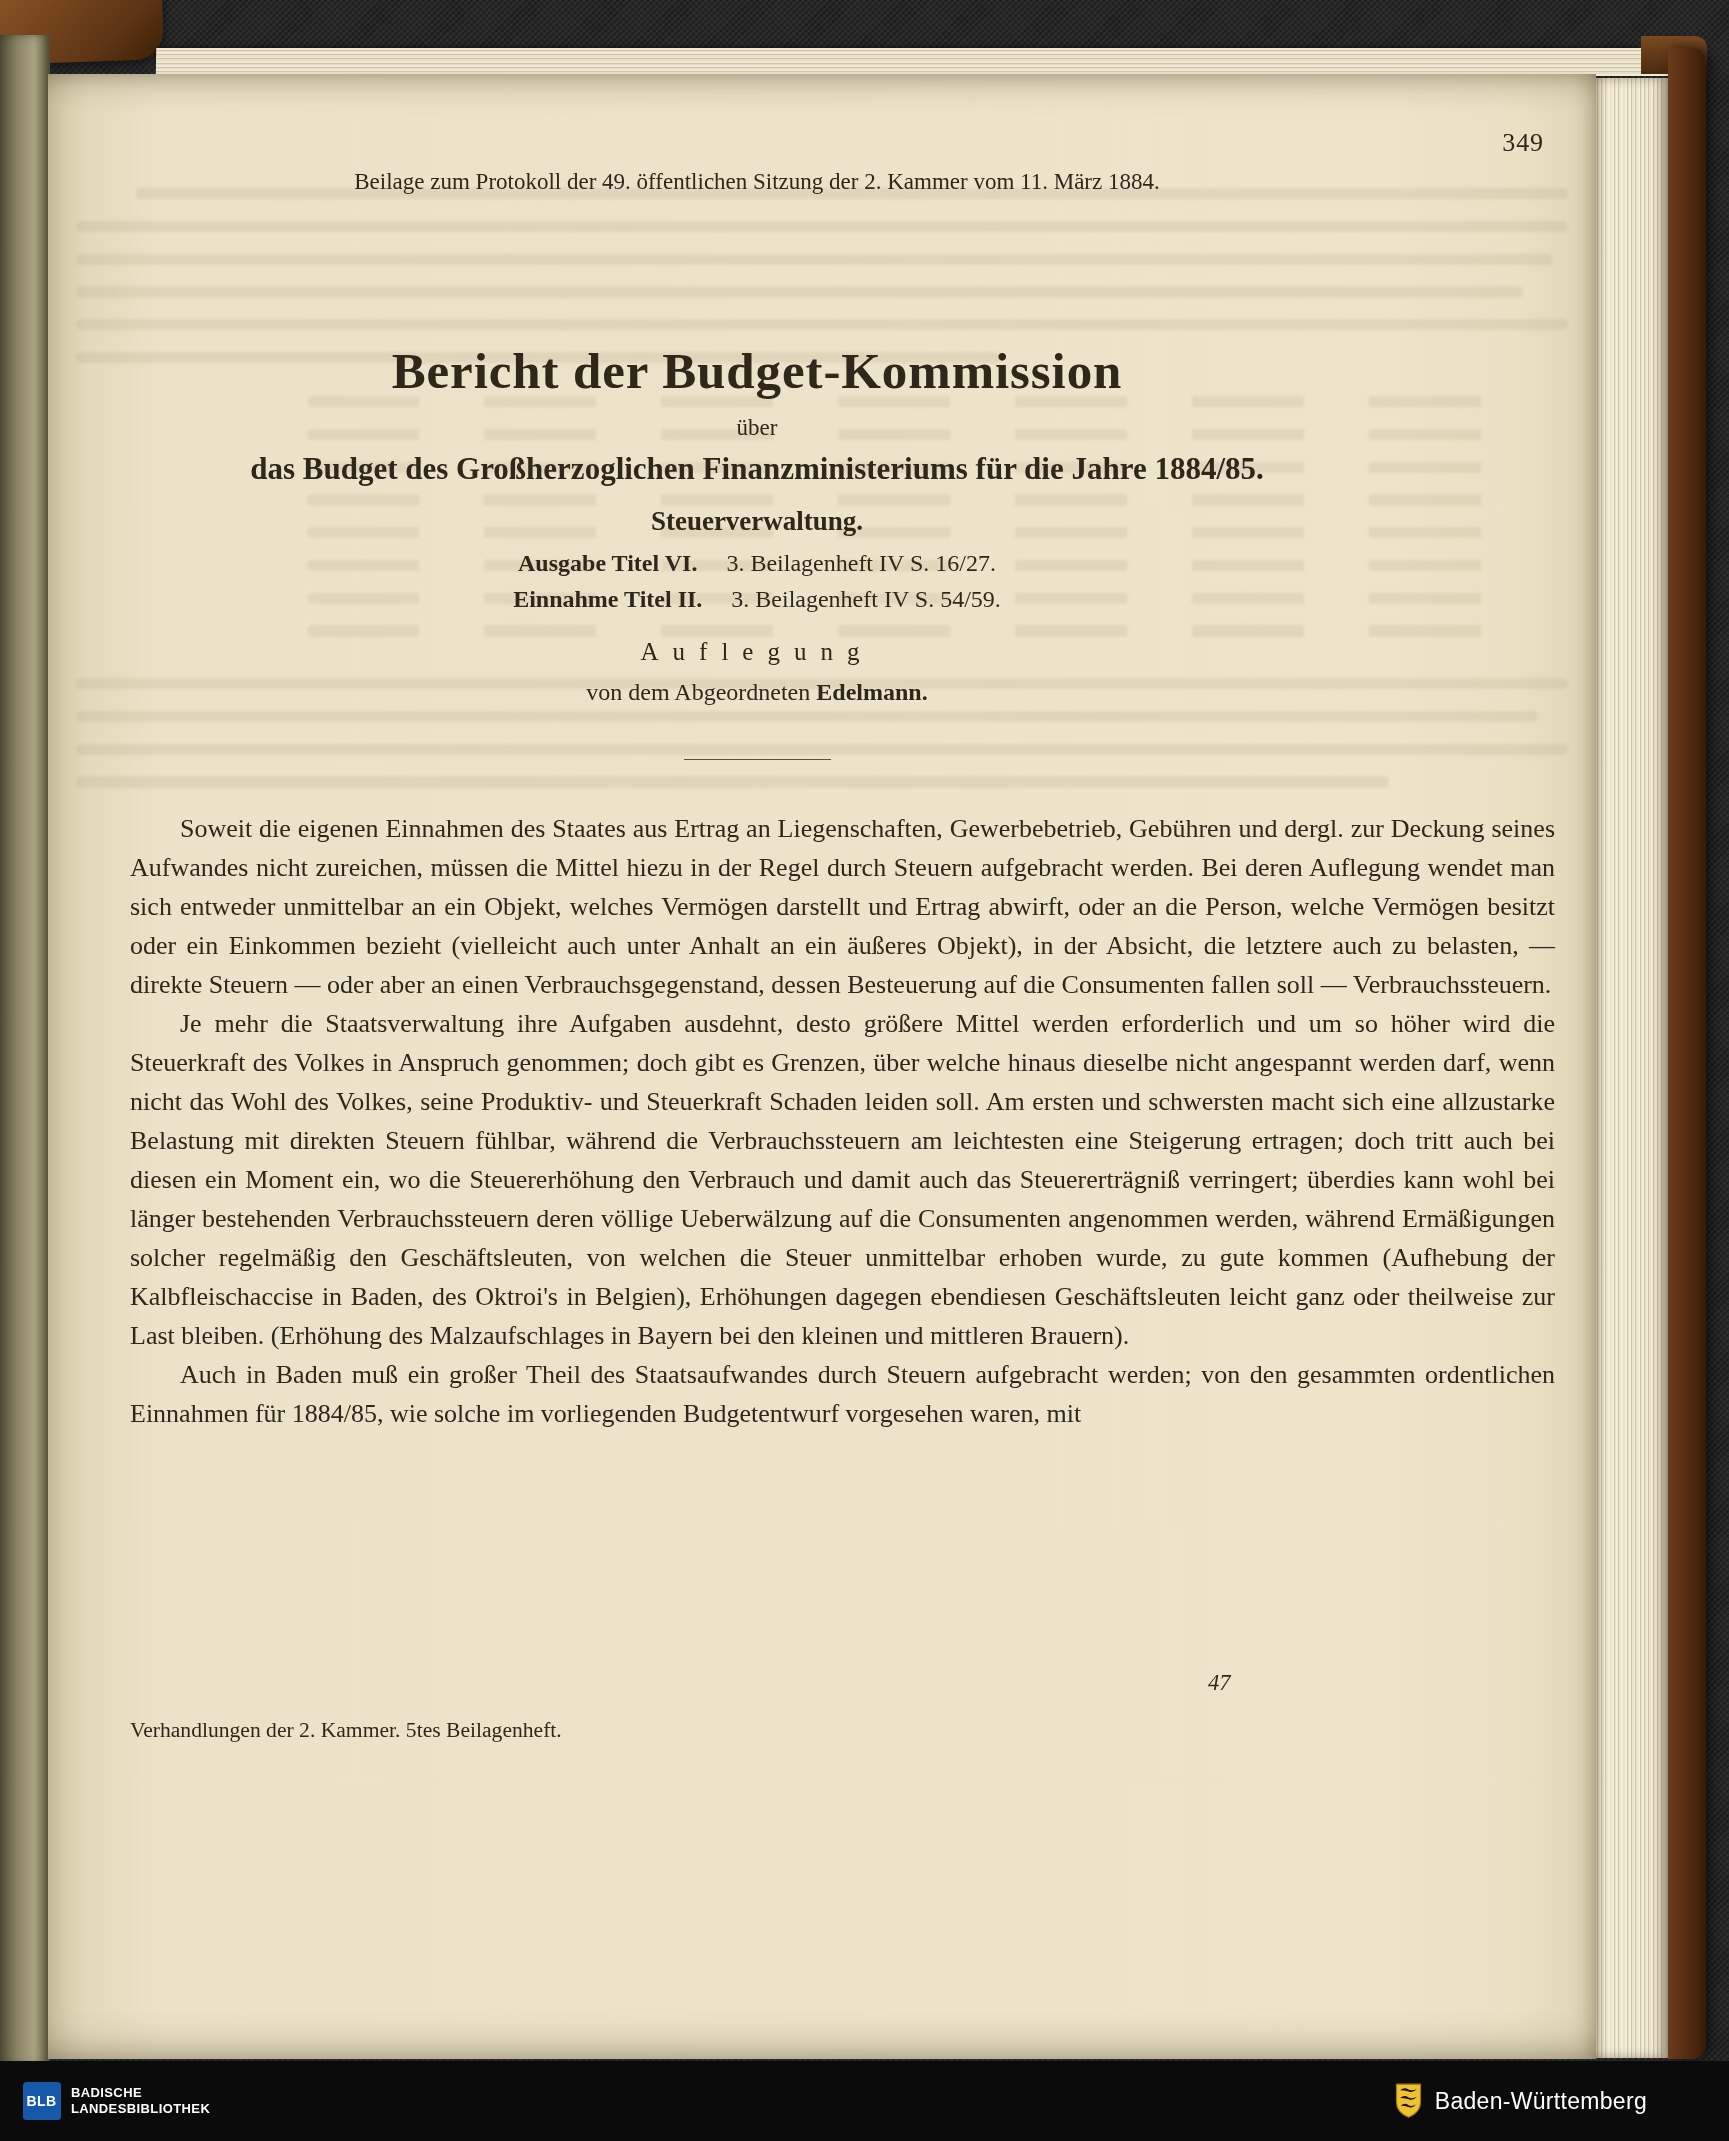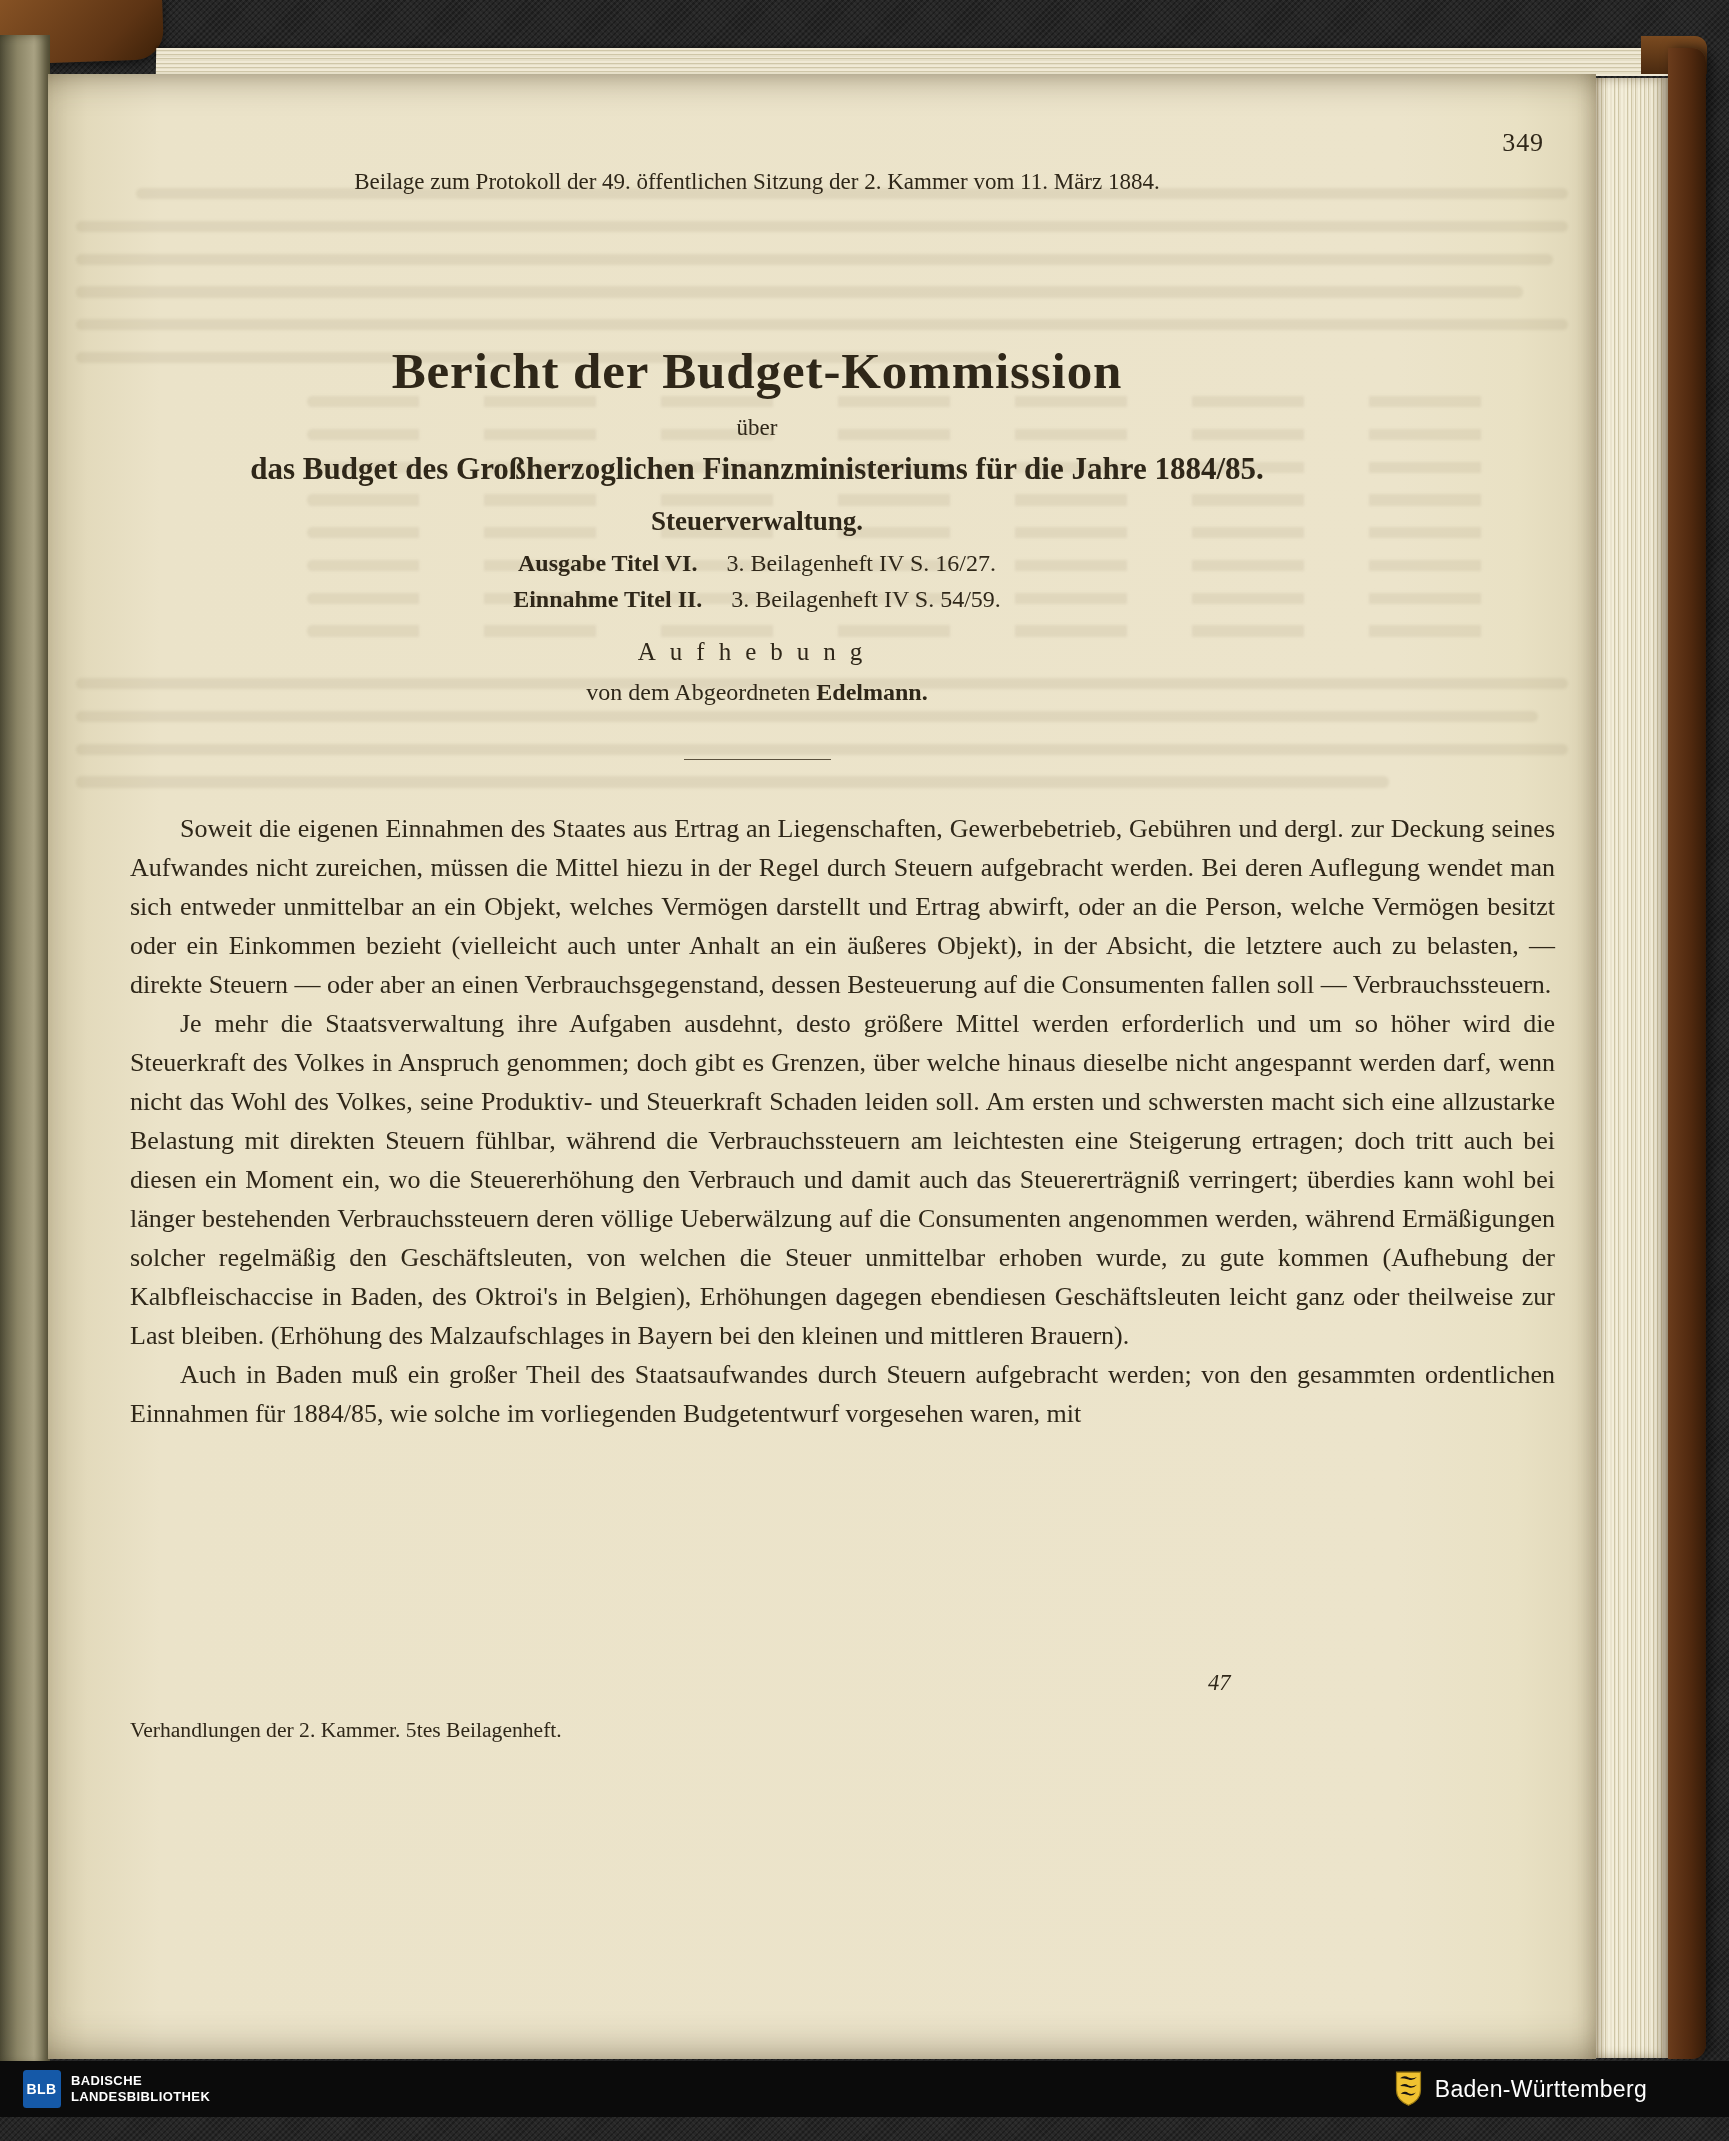--- a/index.html
+++ b/index.html
@@ -93,21 +93,21 @@
     position:absolute;top:735px;left:82px;width:1425px;
     font-size:26px;line-height:39px;text-align:justify;
   }
   .body-text p{margin:0;text-indent:50px;}
 
   .footer-caption{position:absolute;top:1644px;left:82px;font-size:21.6px;}
   .sheet-number{position:absolute;top:1596px;left:1160px;font-size:22.5px;font-style:italic;}
 
   
   .library-bar{
-    position:absolute;left:0;top:2061px;width:1729px;height:56px;background:#0b0b0b;
+    position:absolute;left:0;top:2061px;width:1729px;height:80px;background:#0b0b0b;
     display:flex;align-items:center;justify-content:space-between;
     font-family:"Liberation Sans","DejaVu Sans",sans-serif;z-index:5;
   }
   .blb-logo{display:flex;align-items:center;gap:10.4px;margin-left:22.5px;}
   .blb-mark{
     width:38px;height:38px;background:#1559a8;border-radius:3.5px;
     display:flex;align-items:center;justify-content:center;
     color:#fff;font-weight:700;font-size:14px;letter-spacing:0.4px;
   }
   .blb-text{color:#fff;font-weight:700;font-size:13px;line-height:1.25;letter-spacing:0.4px;}
@@ -167,21 +167,21 @@
 
       <div class="center-col section-heading">Steuerverwaltung.</div>
 
       <div class="center-col refline refline-1">
         <span class="ref-label">Ausgabe Titel VI.</span><span class="ref-value">3. Beilagenheft IV S. 16/27.</span>
       </div>
       <div class="center-col refline refline-2">
         <span class="ref-label">Einnahme Titel II.</span><span class="ref-value">3. Beilagenheft IV S. 54/59.</span>
       </div>
 
-      <div class="center-col erstattet">Aufhebung</div>
+      <div class="center-col erstattet">Auflegung</div>
 
       <div class="center-col author-line">
         <span>von dem Abgeordneten </span><span class="author-name">Edelmann.</span>
       </div>
 
       <div class="rule"></div>
 
       <div class="body-text">
         <p>Soweit die eigenen Einnahmen des Staates aus Ertrag an Liegenschaften, Gewerbebetrieb, Gebühren und dergl. zur Deckung seines Aufwandes nicht zureichen, müssen die Mittel hiezu in der Regel durch Steuern aufgebracht werden. Bei deren Auflegung wendet man sich entweder unmittelbar an ein Objekt, welches Vermögen darstellt und Ertrag abwirft, oder an die Person, welche Vermögen besitzt oder ein Einkommen bezieht (vielleicht auch unter Anhalt an ein äußeres Objekt), in der Absicht, die letztere auch zu belasten, — direkte Steuern — oder aber an einen Verbrauchsgegenstand, dessen Besteuerung auf die Consumenten fallen soll — Verbrauchssteuern.</p>
         <p>Je mehr die Staatsverwaltung ihre Aufgaben ausdehnt, desto größere Mittel werden erforderlich und um so höher wird die Steuerkraft des Volkes in Anspruch genommen; doch gibt es Grenzen, über welche hinaus dieselbe nicht angespannt werden darf, wenn nicht das Wohl des Volkes, seine Produktiv- und Steuerkraft Schaden leiden soll. Am ersten und schwersten macht sich eine allzustarke Belastung mit direkten Steuern fühlbar, während die Verbrauchssteuern am leichtesten eine Steigerung ertragen; doch tritt auch bei diesen ein Moment ein, wo die Steuererhöhung den Verbrauch und damit auch das Steuererträgniß verringert; überdies kann wohl bei länger bestehenden Verbrauchssteuern deren völlige Ueberwälzung auf die Consumenten angenommen werden, während Ermäßigungen solcher regelmäßig den Geschäftsleuten, von welchen die Steuer unmittelbar erhoben wurde, zu gute kommen (Aufhebung der Kalbfleischaccise in Baden, des Oktroi's in Belgien), Erhöhungen dagegen ebendiesen Geschäftsleuten leicht ganz oder theilweise zur Last bleiben. (Erhöhung des Malzaufschlages in Bayern bei den kleinen und mittleren Brauern).</p>

